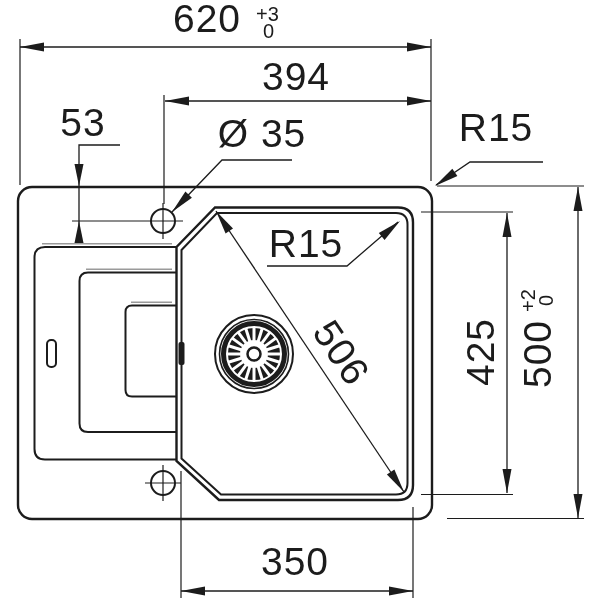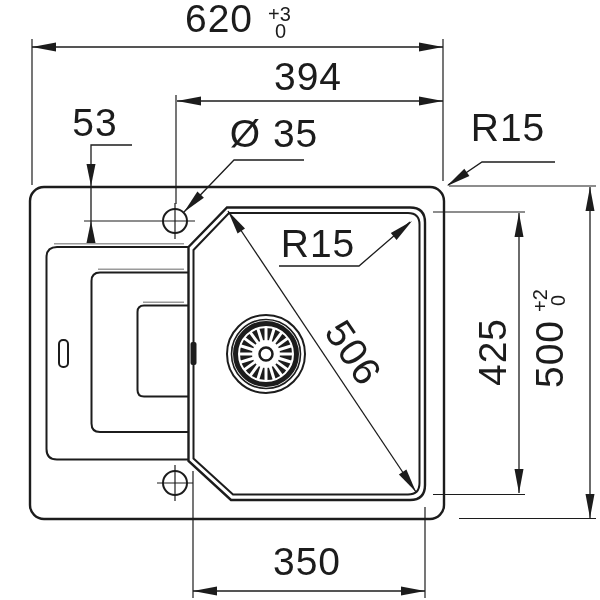--- a/index.html
+++ b/index.html
@@ -1,16 +1,16 @@
 <!DOCTYPE html>
 <html><head>
 <meta charset="utf-8">
 <style>
   html,body{margin:0;padding:0;background:#fff;}
-  .stage{width:584px;height:600px;background:#fff;position:relative;overflow:hidden;padding-left:12px;}
+  .stage{width:584px;height:600px;background:#fff;position:relative;overflow:hidden;}
   svg{display:block;}
   text{font-family:"Liberation Sans","DejaVu Sans",sans-serif;fill:#1c1c1c;}
   .dim{font-size:39px;letter-spacing:1px;}
   .tol{font-size:20px;letter-spacing:0;}
   .ln{stroke:#1c1c1c;fill:none;}
   .outline{stroke-width:2.4;}
   .inner{stroke-width:2;}
   .thin{stroke-width:1.3;}
   .ext{stroke-width:1.2;}
   .shadow{stroke:#9a9a9a;stroke-width:1.5;fill:none;}

